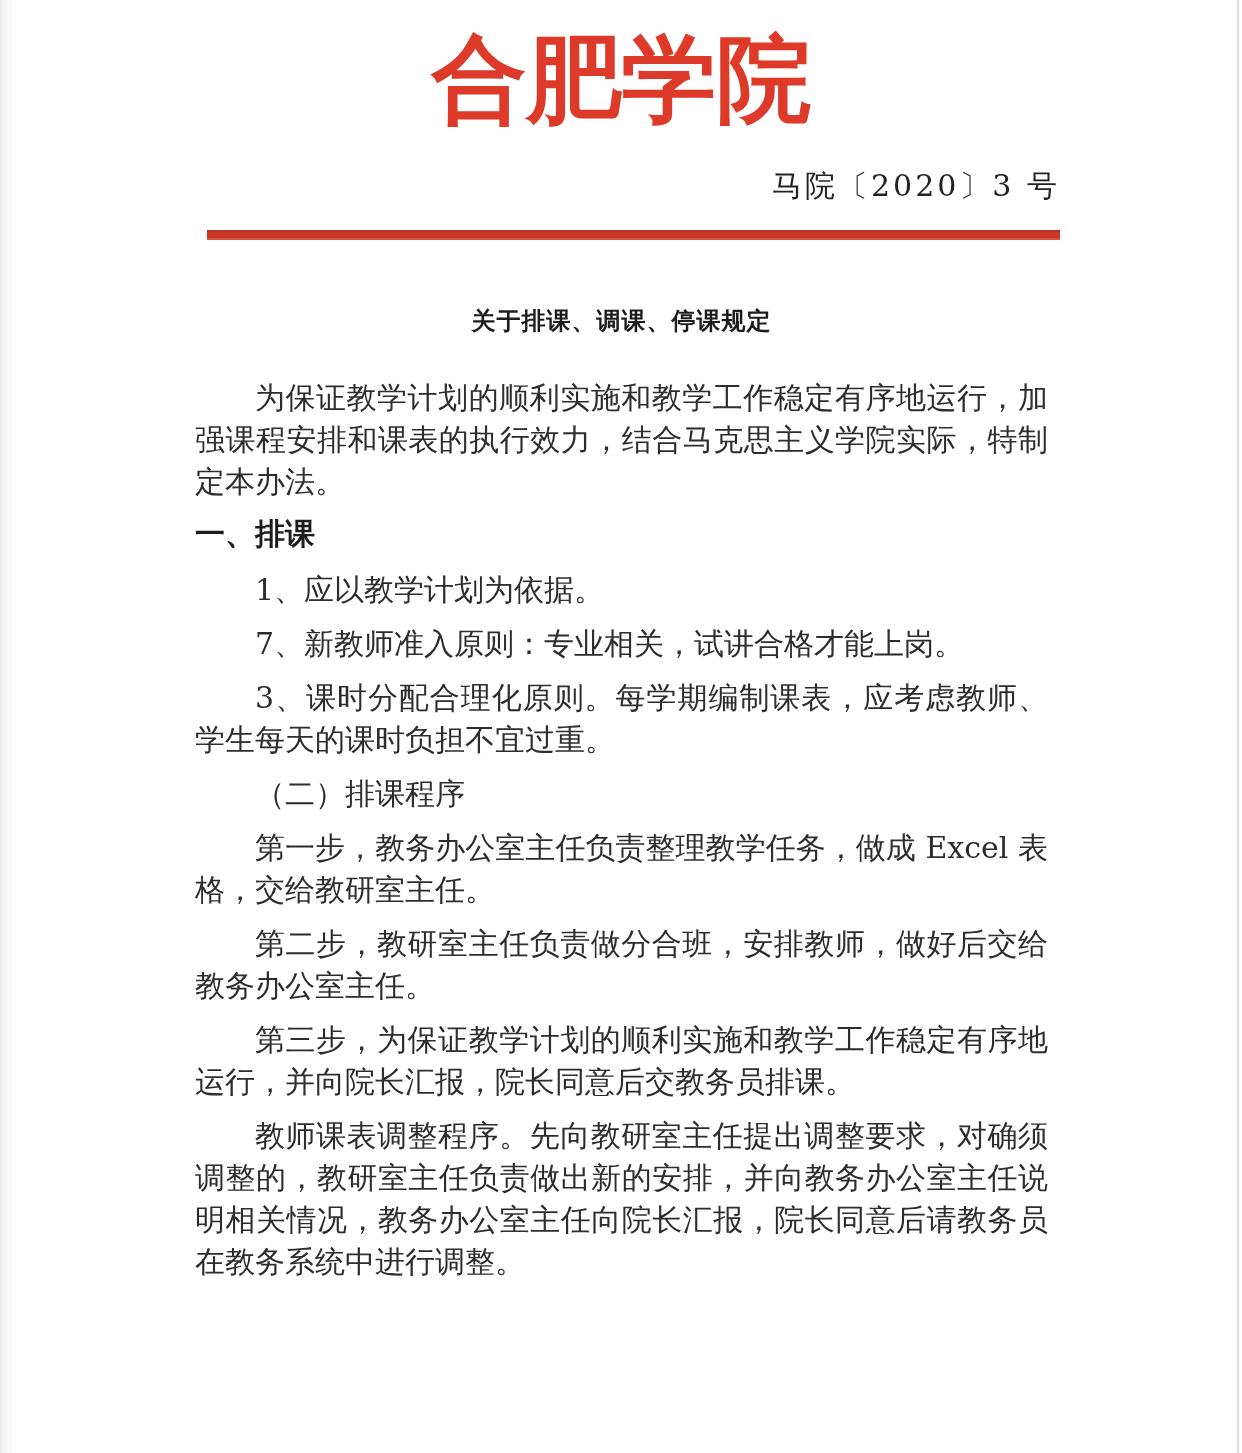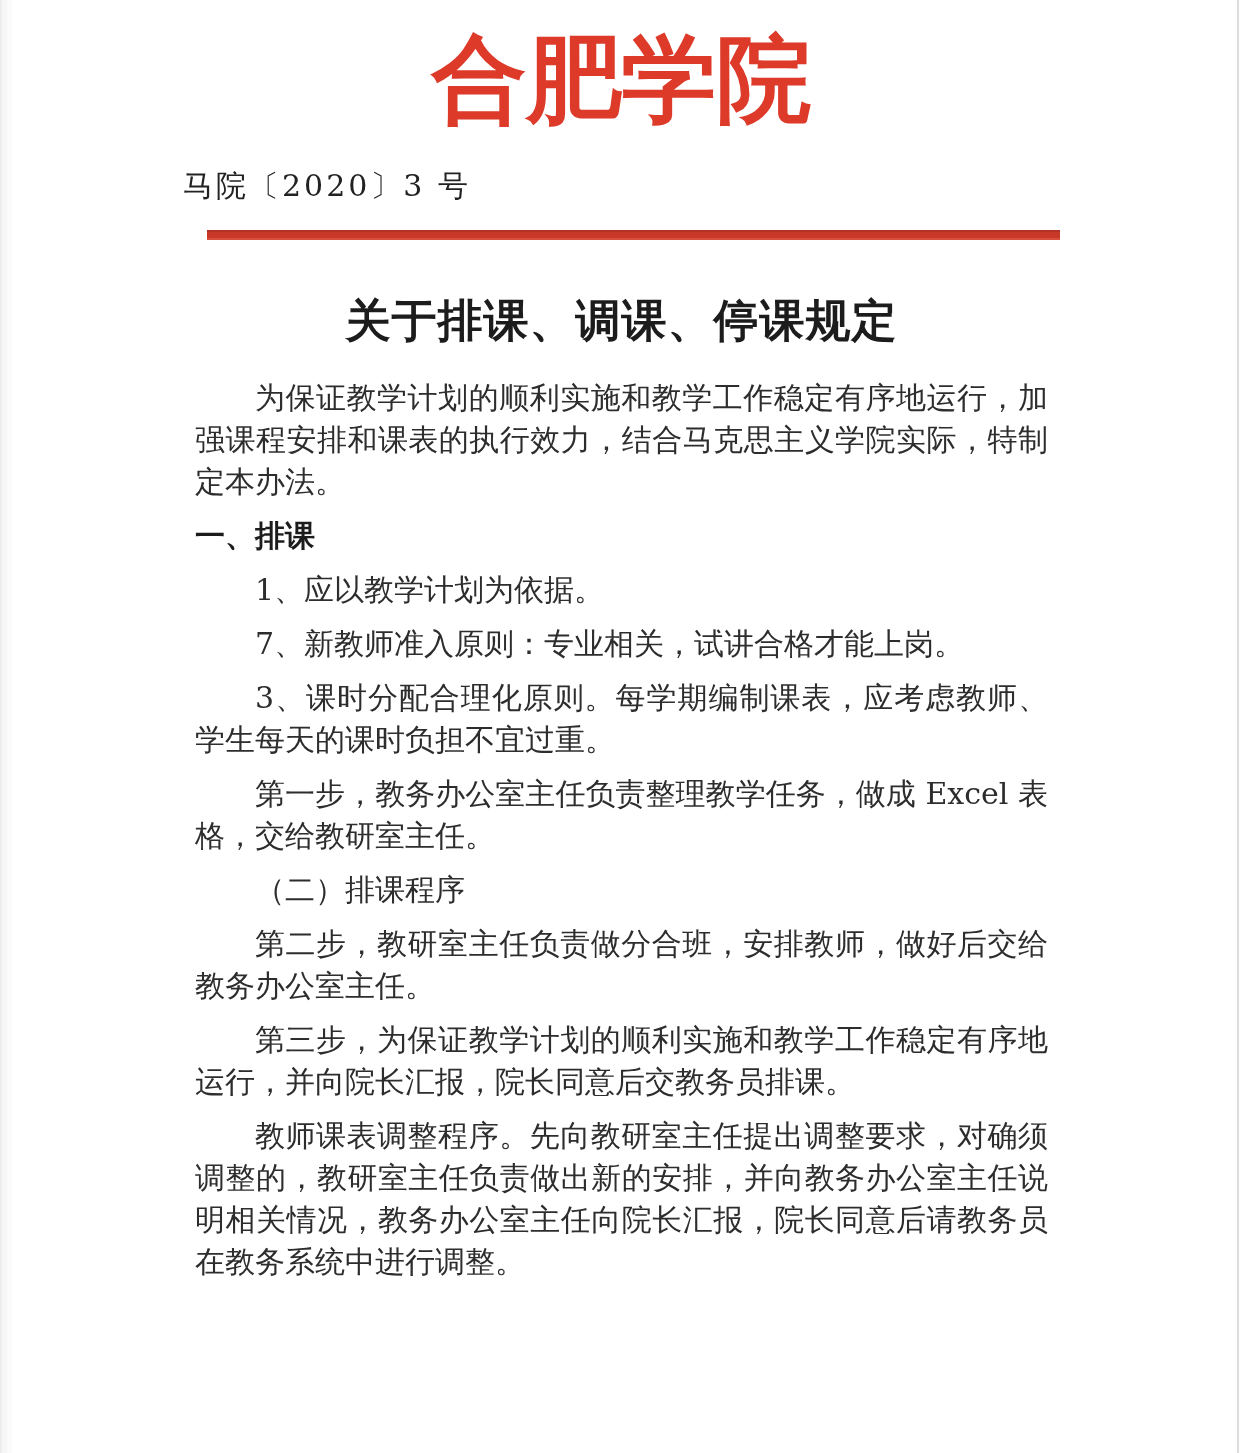--- a/index.html
+++ b/index.html
@@ -36,57 +36,57 @@
     font-family: "DejaVu Serif", serif;
     font-weight: 700;
   }
   .org-line {
     font-size: 95px;
     line-height: 102px;
     white-space: nowrap;
   }
   .doc-number {
     margin-top: 36px;
-    text-align: left;
+    text-align: right;
     font-size: 30px;
     line-height: 40px;
     letter-spacing: 3px;
     color: #222222;
   }
   .red-rule {
     margin: 24px 0 0 24px;
     height: 10px;
     background: linear-gradient(180deg, #b53226 0 2px, var(--rule-red, #c83828) 2px 8px, #d8503c 8px);
   }
   .doc-title {
     margin: 58px 0 0 0;
     text-align: center;
     font-family: "DejaVu Sans", sans-serif;
     font-weight: 700;
-    font-size: 45px;
+    font-size: 24px;
     line-height: 46px;
     letter-spacing: 1px;
     color: #1c1c1c;
   }
   .body-text {
     margin-top: 33px;
     font-size: 30px;
     line-height: 42px;
     text-align: justify;
   }
   .para {
     margin: 12px;
     text-indent: 2em;
   }
   .para.heading {
     font-family: "DejaVu Sans", sans-serif;
     font-weight: 700;
     color: #1c1c1c;
   }
-  .para.flush { text-indent: 0; }
+  .para.flush { text-indent: 0; font-family: Liberation Mono, monospace; }
 </style>
 </head>
 <body>
 
 <div class="edge-left"></div>
 <div class="edge-right"></div>
 
 <div class="page">
 
   <div class="letterhead">
@@ -98,21 +98,21 @@
   <div class="red-rule"></div>
 
   <h1 class="doc-title">关于排课、调课、停课规定</h1>
 
   <div class="body-text">
     <p class="para">为保证教学计划的顺利实施和教学工作稳定有序地运行，加强课程安排和课表的执行效力，结合马克思主义学院实际，特制定本办法。</p>
     <p class="para heading flush">一、排课</p>
     <p class="para">1、应以教学计划为依据。</p>
     <p class="para">7、新教师准入原则：专业相关，试讲合格才能上岗。</p>
     <p class="para">3、课时分配合理化原则。每学期编制课表，应考虑教师、学生每天的课时负担不宜过重。</p>
+    <p class="para">（二）排课程序</p>
     <p class="para">第一步，教务办公室主任负责整理教学任务，做成 Excel 表格，交给教研室主任。</p>
-    <p class="para">（二）排课程序</p>
     <p class="para">第二步，教研室主任负责做分合班，安排教师，做好后交给教务办公室主任。</p>
     <p class="para">第三步，为保证教学计划的顺利实施和教学工作稳定有序地运行，并向院长汇报，院长同意后交教务员排课。</p>
     <p class="para">教师课表调整程序。先向教研室主任提出调整要求，对确须调整的，教研室主任负责做出新的安排，并向教务办公室主任说明相关情况，教务办公室主任向院长汇报，院长同意后请教务员在教务系统中进行调整。</p>
 
   </div>
 
 </div>
 
 </body></html>

